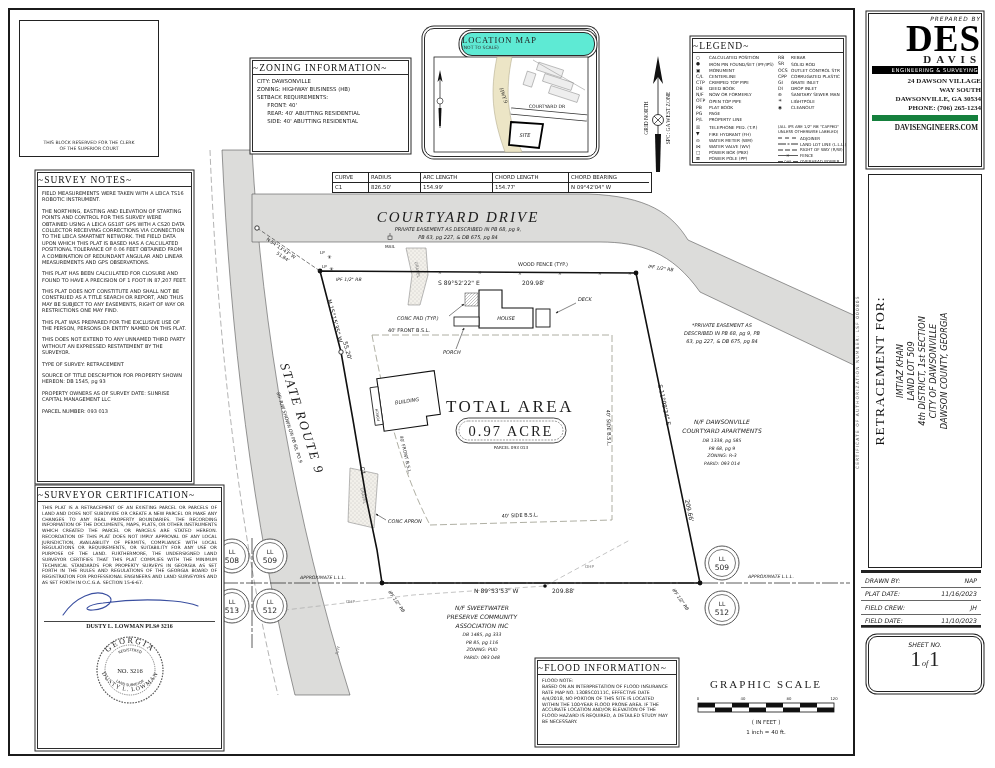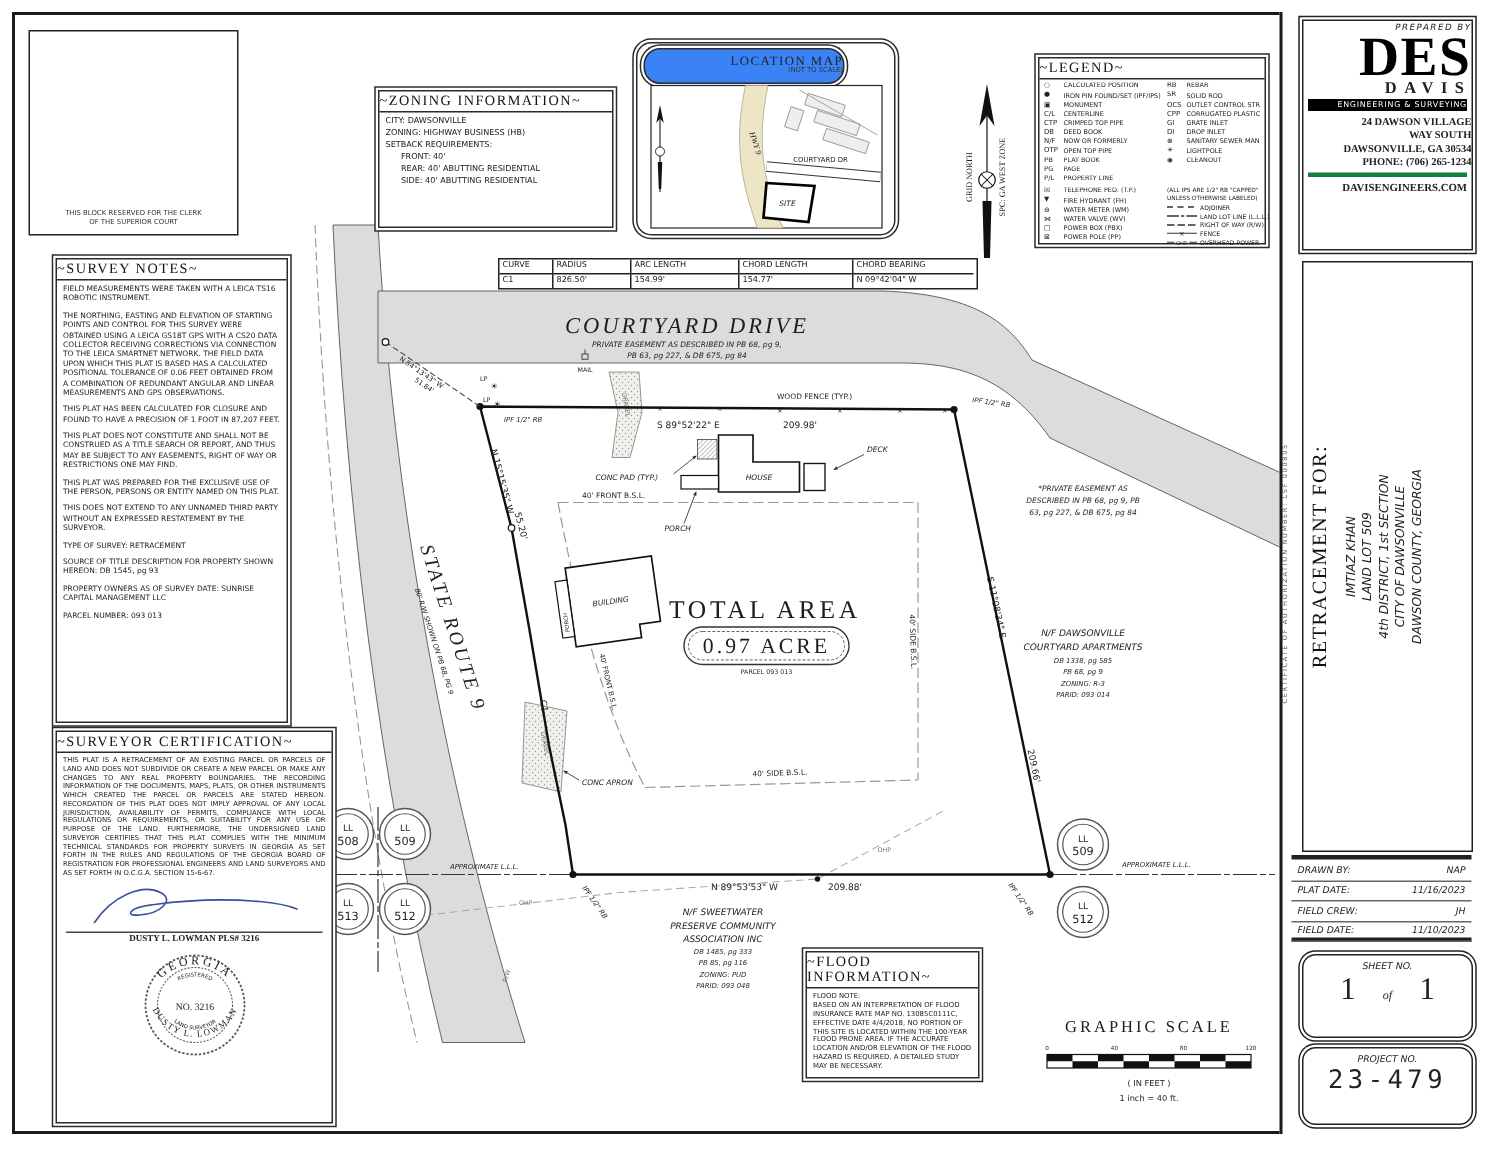--- a/index.html
+++ b/index.html
@@ -17,72 +17,72 @@
   .clerk{position:absolute;left:19px;top:20px;width:138px;height:135px;border:1.5px solid #222;background:#fff}
   .clerk .txt{position:absolute;bottom:4px;left:0;right:0;text-align:center;font-size:4.6px;line-height:1.3;color:#333}
 
   
   .zoning{left:252px;top:60px;width:157px;height:92px}
   .zoning .bb{font-size:5.4px}
   .zoning .ln{white-space:pre;margin-bottom:1px}
 
   
   .locmap{left:424px;top:28px;width:173px;height:129px;border-radius:10px;box-shadow:0 0 0 1.5px #fff,0 0 0 2.5px #2b2b2b}
-  .locmap .pill{position:absolute;left:4px;top:3px;width:132px;height:22px;border:1px solid #2b2b2b;border-radius:11px;box-shadow:0 0 0 1.5px #fff,0 0 0 2.5px #2b2b2b;text-align:right;background:#3b82f6}
+  .locmap .pill{position:absolute;left:36px;top:3px;width:132px;height:22px;border:1px solid #2b2b2b;border-radius:11px;box-shadow:0 0 0 1.5px #fff,0 0 0 2.5px #2b2b2b;text-align:left;background:#5eead4}
   .locmap .pill .t1{font-family:"Liberation Serif",serif;font-size:8.5px;letter-spacing:1px;margin-top:2px}
   .locmap .pill .t2{font-size:4.5px;color:#333}
 
   
   .legend{left:692px;top:38px;width:152px;height:125px}
   .legend .bb{padding:2px 3px}
   .lgrid{display:flex}
   .lcol1{width:82px}.lcol2{width:62px}
   .litem{display:flex;align-items:center;height:6.2px;font-size:4.3px;white-space:nowrap;overflow:hidden}
   .lsym{display:inline-block;width:13px;flex:0 0 13px;font-size:4.6px;text-align:left}
   .lbot{display:flex;margin-top:2px}
   .lnote{font-size:3.9px;line-height:1.2;margin-bottom:1px}
   .lline{display:flex;align-items:center;height:5.8px;font-size:4.1px;white-space:nowrap}
   .lline svg{margin-right:2px;flex:0 0 auto}
 
   
   .notes{left:37px;top:172px;width:155px;height:310px}
   .cert{left:37px;top:487px;width:185px;height:262px}
   .cert .bb{font-size:4.55px;line-height:1.27;text-align:justify}
   .signame{text-align:center;font-family:"Liberation Serif",serif;font-weight:bold;font-size:6px;border-top:1px solid #444;margin:0 6px;padding-top:1px}
-  .flood{left:537px;top:634px;width:116px;height:85px}
+  .flood{left:537px;top:660px;width:140px;height:85px}
   .flood .bb{font-size:4.6px}
 
   
   .ctable{position:absolute;left:332px;top:172px;width:318px;border:1px solid #222;background:#fff;font-size:5.4px}
   .ctable .row{display:grid;grid-template-columns:36px 52px 72px 76px 80px}
   .ctable .c{border-right:1px solid #222;padding:1px 2px;height:7px;line-height:7px;white-space:nowrap;overflow:hidden}
   .ctable .row.h .c{border-bottom:1px solid #222}
   .ctable .c:last-child{border-right:none}
 
   
   .sidebar{position:absolute;left:853px;top:8px;width:132px;height:748px;border-left:2px solid #1b1b1b;background:#fff;box-sizing:border-box}
   .vcert{position:absolute;left:0;top:8px;height:732px;width:9px;writing-mode:vertical-rl;transform:rotate(180deg);font-size:4.4px;letter-spacing:1.1px;color:#555;text-align:center}
   .prep{position:absolute;left:13px;top:5px;width:112px;height:152px;border:1px solid #222;box-shadow:0 0 0 1.5px #fff,0 0 0 2.5px #222;text-align:right;background:#fff}
   .prep .pb{font-style:italic;font-size:5.8px;margin-top:2px;letter-spacing:1px}
   .prep .des{font-family:"Liberation Serif",serif;font-weight:bold;font-size:37px;line-height:.85;letter-spacing:1px;color:#000;margin-top:1px}
   .prep .davis{font-family:"Liberation Serif",serif;font-weight:bold;font-size:11px;letter-spacing:5px;line-height:1}
   .prep .tag{background:#000;color:#fff;font-size:5.3px;letter-spacing:.5px;padding:1px 0;margin:1px 3px}
   .prep .adr{font-family:"Liberation Serif",serif;font-weight:bold;font-size:7px;line-height:1.25;margin-top:3px}
-  .prep .web{font-family:"Liberation Serif",serif;font-weight:bold;font-size:7.2px;border-top:3px solid #15803d;margin:3px 3px 0;padding-top:3px}
+  .prep .web{font-family:"Liberation Serif",serif;font-weight:bold;font-size:7.2px;border-top:6px solid #15803d;margin:3px 3px 0;padding-top:3px}
   .retr{position:absolute;left:13px;top:166px;width:112px;height:392px;border:1px solid #222;background:#fff}
   .retr .rot{position:absolute;left:50%;top:50%;width:380px;height:106px;transform:translate(-50%,-50%) rotate(-90deg);text-align:center}
   .retr .rh{font-family:"Liberation Serif",serif;font-size:13.5px;letter-spacing:1px;margin-bottom:7px;color:#111}
   .retr .rl{font-style:italic;font-size:8.2px;line-height:1.35;color:#222}
   .info{position:absolute;left:6px;top:562px;width:120px;height:58px;border-top:3px solid #222;border-bottom:3px solid #222;padding-top:1px;box-sizing:border-box}
   .irow{display:flex;justify-content:space-between;font-style:italic;font-size:6.2px;border-bottom:.5px solid #666;height:12.5px;align-items:center;padding:0 4px}
   .rbox{position:absolute;left:13px;width:112px;border:1px solid #222;border-radius:9px;box-shadow:0 0 0 1.5px #fff,0 0 0 2.5px #222;text-align:center;background:#fff}
   .rbox .rlab{font-style:italic;font-size:6.2px;margin-top:4px}
   .sheetno{top:628px;height:54px}
   .sheetno .big{font-family:"Liberation Serif",serif;font-size:21px;line-height:1.1}
-  .sheetno .of{font-style:italic;font-size:8px;margin:0 18px}
+  .sheetno .of{font-style:italic;font-size:8px;margin:0 1px}
   .projno{top:690px;height:50px}
   .projno .val{font-family:"DejaVu Sans Mono",monospace;font-size:17px;letter-spacing:3px;line-height:1.2}
 
   
   text{fill:#1d1d1d}
   .t42{font-size:4.2px}.t46{font-size:4.6px}.t5{font-size:5px}.t55{font-size:5.5px}.t6{font-size:6px}
   .it{font-style:italic}
   .serif{font-family:"Liberation Serif","DejaVu Serif",serif}
   .gray{fill:#777}
   .mid{text-anchor:middle}
@@ -661,17 +661,13 @@
       </div>
     </div>
 
   <div class="rbox sheetno">
     <div class="rlab">SHEET NO.</div>
     <div class="big">
       <span>1</span><span class="of">of</span><span>1</span>
     </div>
   </div>
 
-  <div class="rbox projno">
-    <div class="rlab">PROJECT NO.</div>
-    <div class="val">23-479</div>
-  </div>
 </div>
 
 </body></html>

